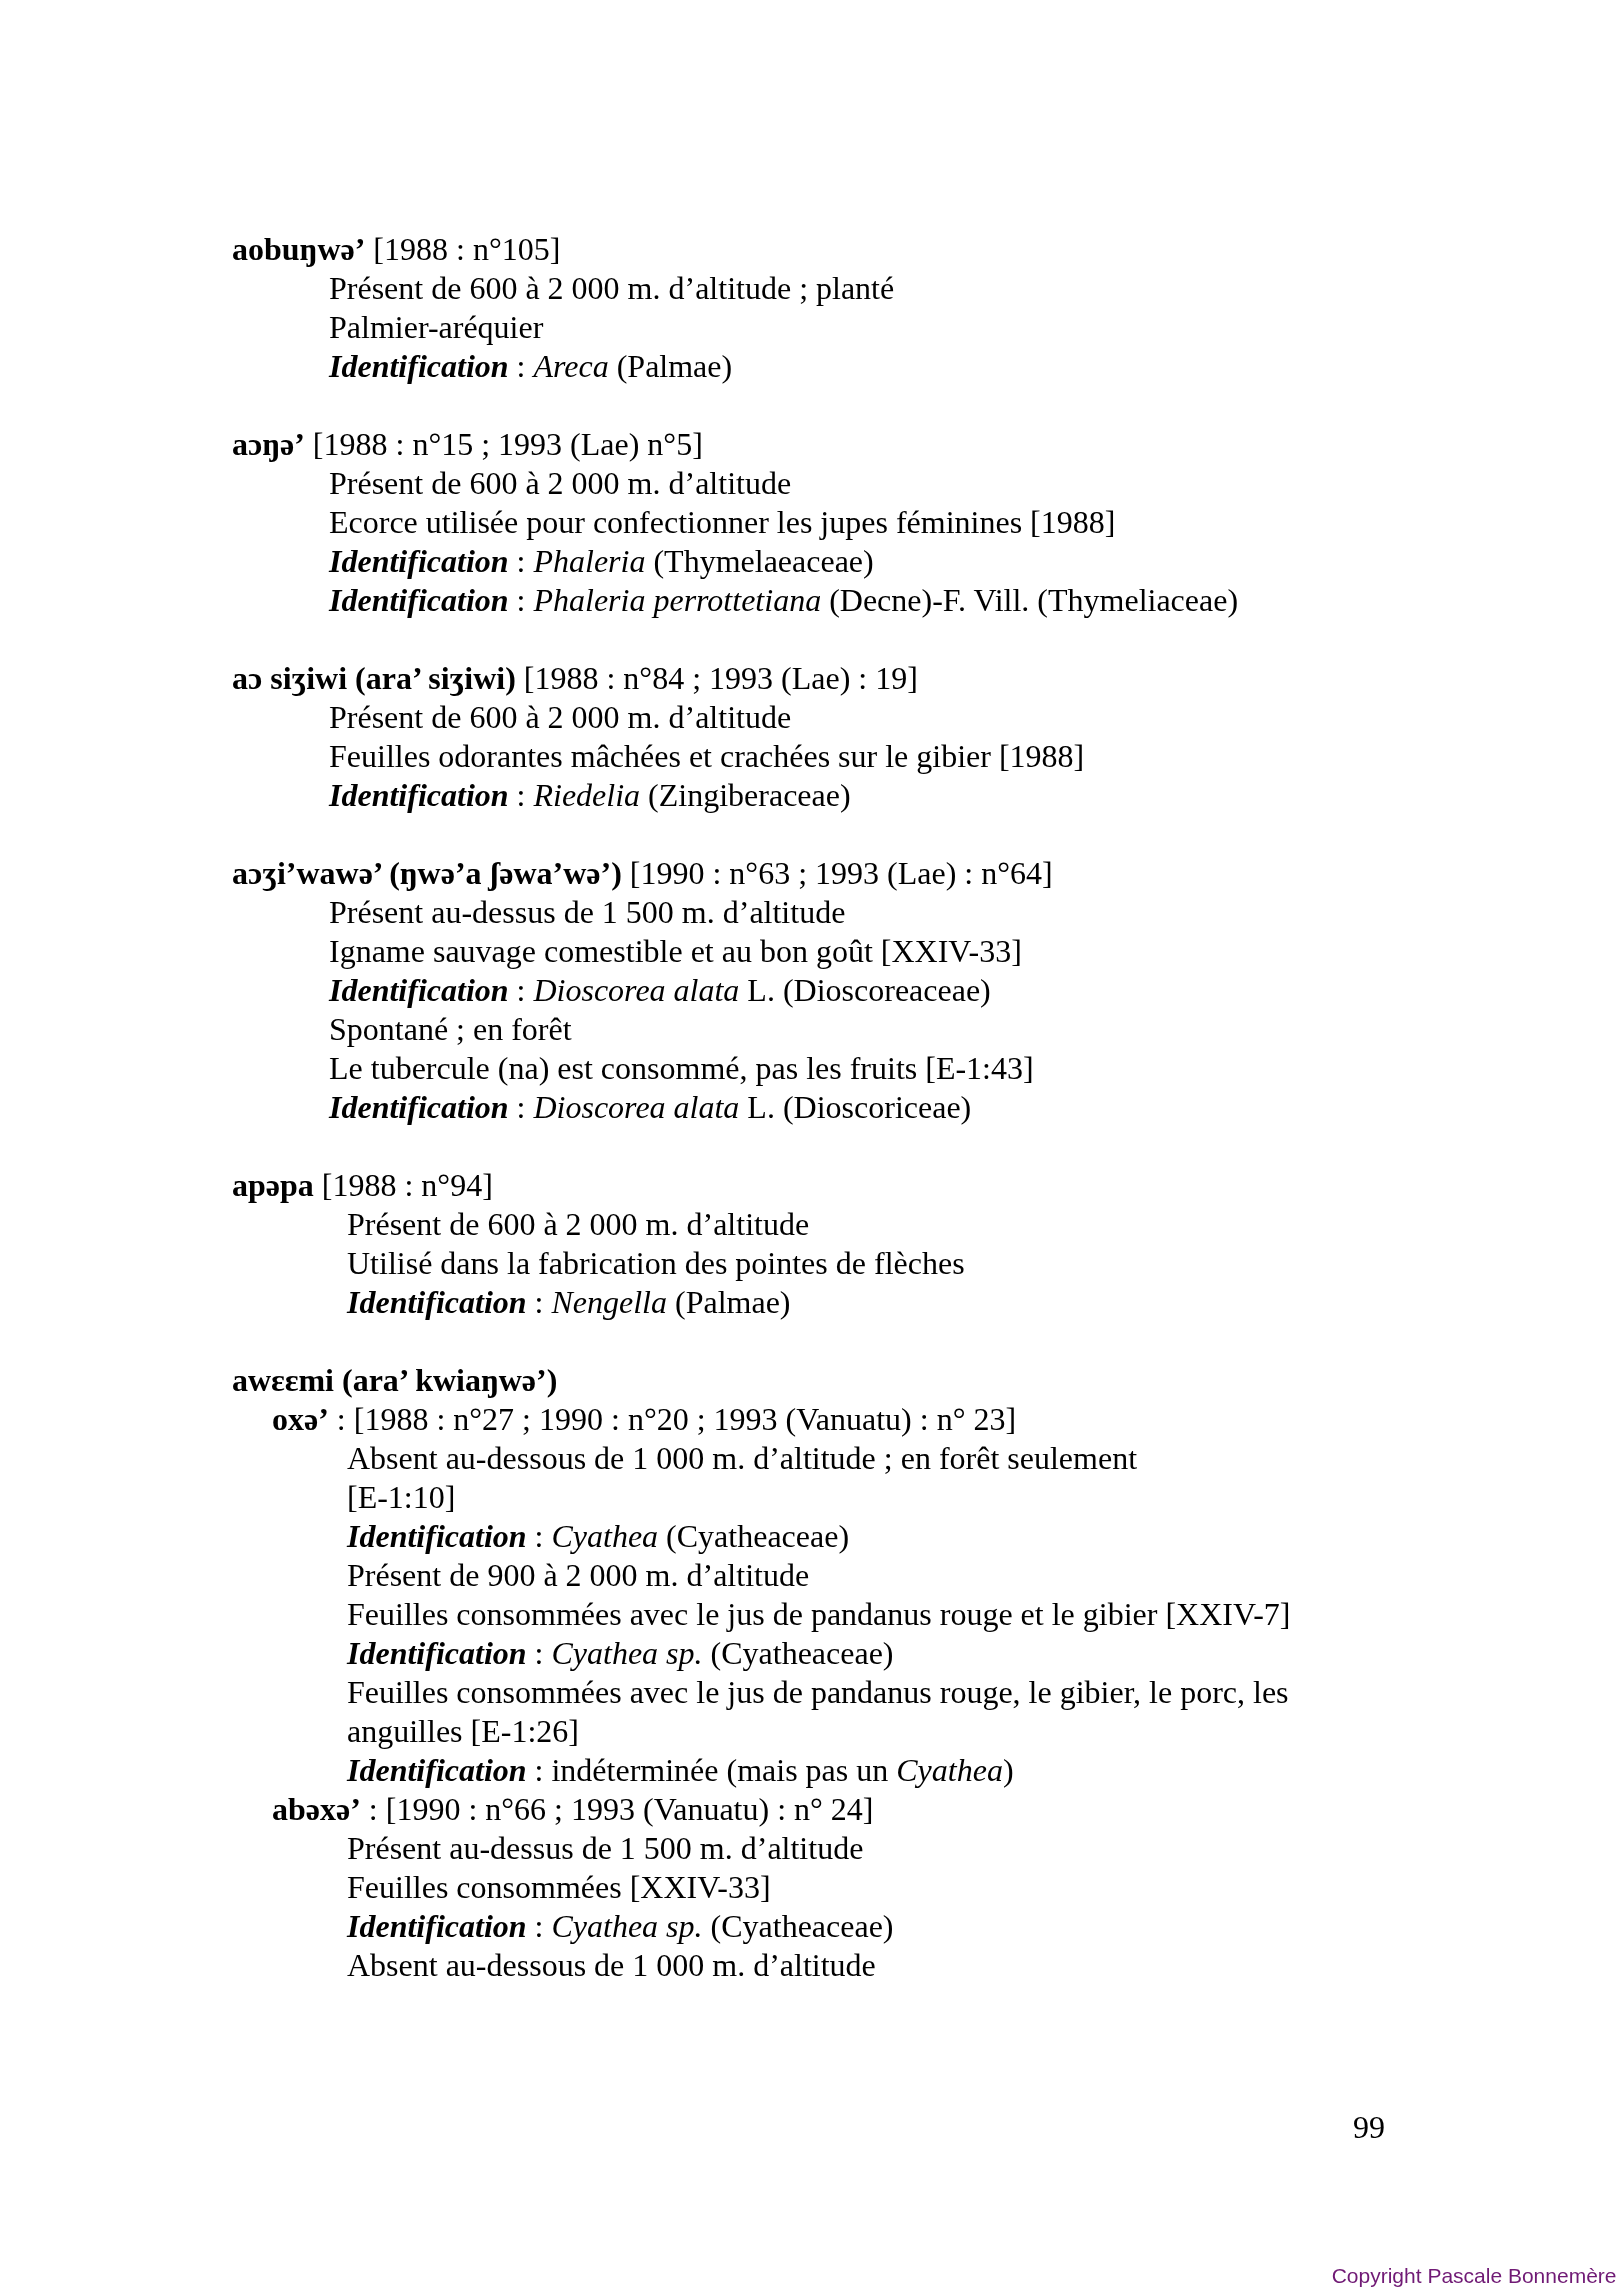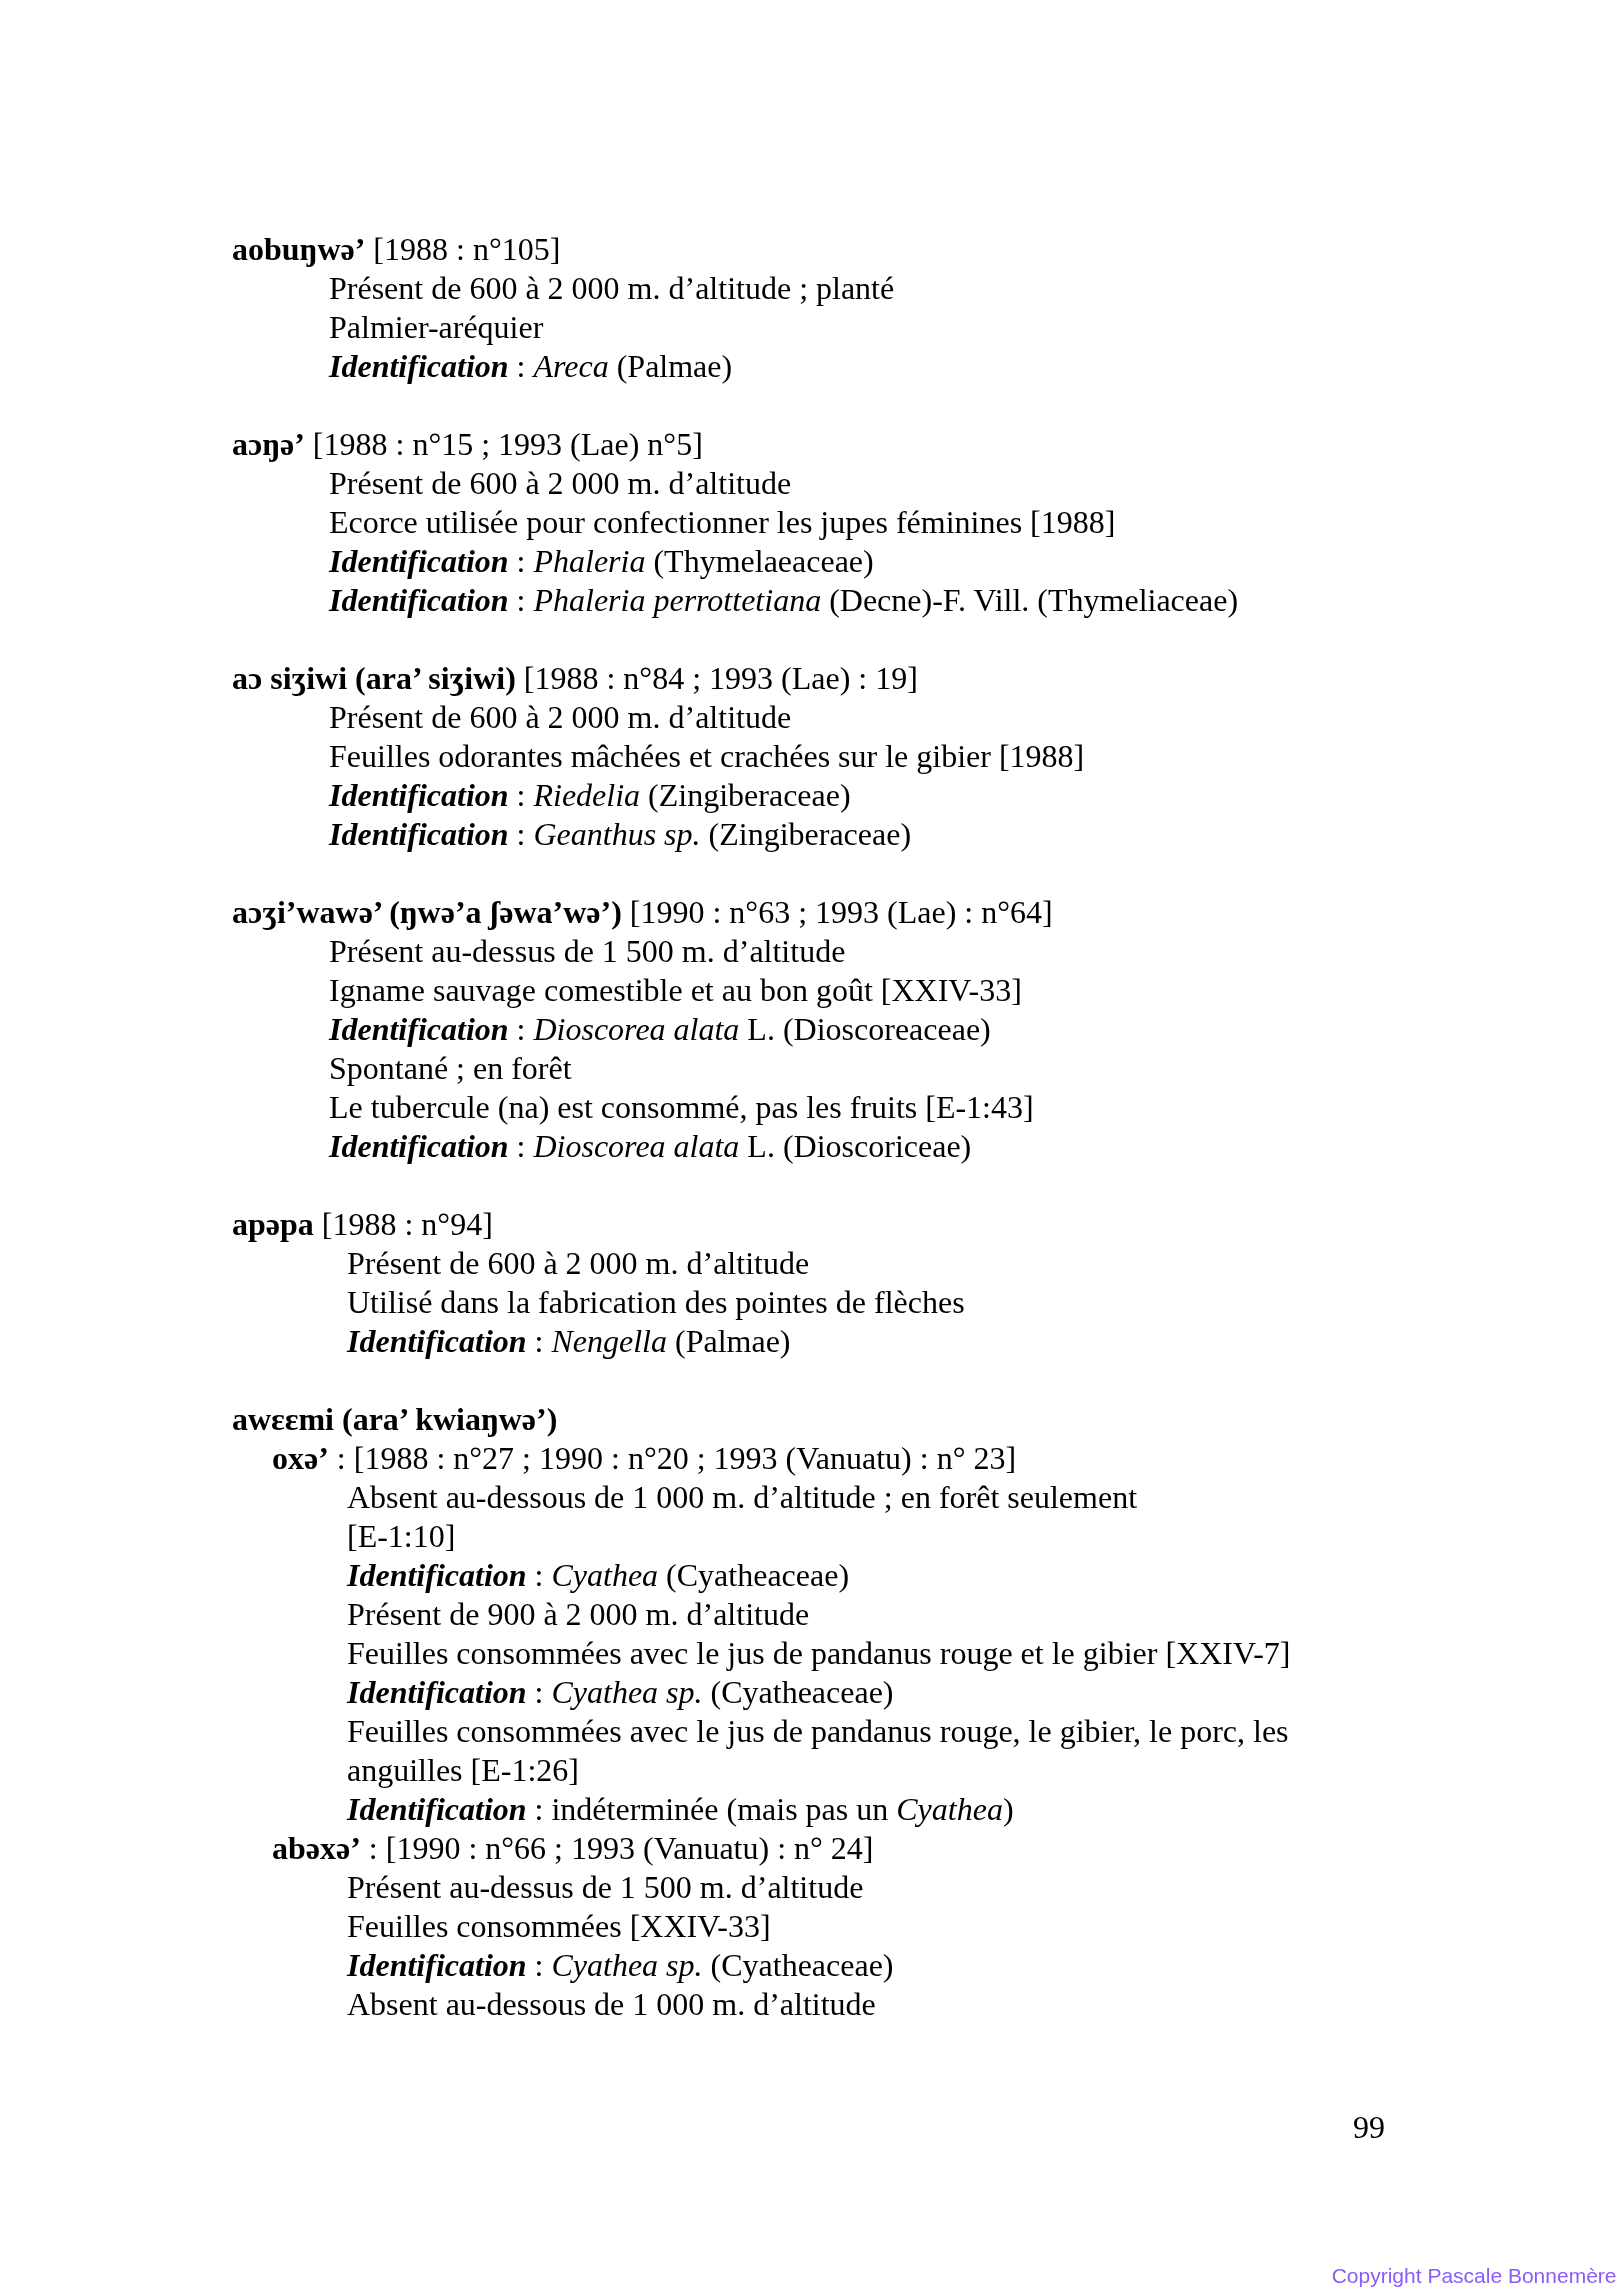--- a/index.html
+++ b/index.html
@@ -45,21 +45,21 @@
     font-size: 32px;
     line-height: 39px;
     text-align: right;
   }
   .copyright {
     position: absolute;
     top: 2264px;
     right: 6.5px;
     font-family: "Liberation Sans", "DejaVu Sans", sans-serif;
     font-size: 21px;
-    color: #8b5cf6;
+    color: #701a75;
   }
 </style>
 </head>
 <body>
 
 <div class="page">
   <div class="content">
       <div class="entry">
         <div class="line ind0"><span class="seg-b">aobuŋwə’</span><span class="seg-n"> [1988 : n°105]</span></div>
         <div class="line ind2"><span class="seg-n">Présent de 600 à 2 000 m. d’altitude ; planté</span></div>
@@ -71,21 +71,20 @@
         <div class="line ind2"><span class="seg-n">Présent de 600 à 2 000 m. d’altitude</span></div>
         <div class="line ind2"><span class="seg-n">Ecorce utilisée pour confectionner les jupes féminines [1988]</span></div>
         <div class="line ind2"><span class="seg-bi">Identification</span><span class="seg-n"> : </span><span class="seg-i">Phaleria</span><span class="seg-n"> (Thymelaeaceae)</span></div>
         <div class="line ind2"><span class="seg-bi">Identification</span><span class="seg-n"> : </span><span class="seg-i">Phaleria perrottetiana</span><span class="seg-n"> (Decne)-F. Vill. (Thymeliaceae)</span></div>
       </div>
       <div class="entry">
         <div class="line ind0"><span class="seg-b">aɔ siʒiwi (ara’ siʒiwi)</span><span class="seg-n"> [1988 : n°84 ; 1993 (Lae) : 19]</span></div>
         <div class="line ind2"><span class="seg-n">Présent de 600 à 2 000 m. d’altitude</span></div>
         <div class="line ind2"><span class="seg-n">Feuilles odorantes mâchées et crachées sur le gibier [1988]</span></div>
         <div class="line ind2"><span class="seg-bi">Identification</span><span class="seg-n"> : </span><span class="seg-i">Riedelia</span><span class="seg-n"> (Zingiberaceae)</span></div>
-        <div class="line ind2"><span class="seg-bi">Identification</span><span class="seg-n"> : </span><span class="seg-i">Geanthus sp.</span><span class="seg-n"> (Zingiberaceae)</span></div>
       </div>
       <div class="entry">
         <div class="line ind0"><span class="seg-b">aɔʒi’wawə’ (ŋwə’a ʃəwa’wə’)</span><span class="seg-n"> [1990 : n°63 ; 1993 (Lae) : n°64]</span></div>
         <div class="line ind2"><span class="seg-n">Présent au-dessus de 1 500 m. d’altitude</span></div>
         <div class="line ind2"><span class="seg-n">Igname sauvage comestible et au bon goût [XXIV-33]</span></div>
         <div class="line ind2"><span class="seg-bi">Identification</span><span class="seg-n"> : </span><span class="seg-i">Dioscorea alata</span><span class="seg-n"> L. (Dioscoreaceae)</span></div>
         <div class="line ind2"><span class="seg-n">Spontané ; en forêt</span></div>
         <div class="line ind2"><span class="seg-n">Le tubercule (na) est consommé, pas les fruits [E-1:43]</span></div>
         <div class="line ind2"><span class="seg-bi">Identification</span><span class="seg-n"> : </span><span class="seg-i">Dioscorea alata</span><span class="seg-n"> L. (Dioscoriceae)</span></div>
       </div>

